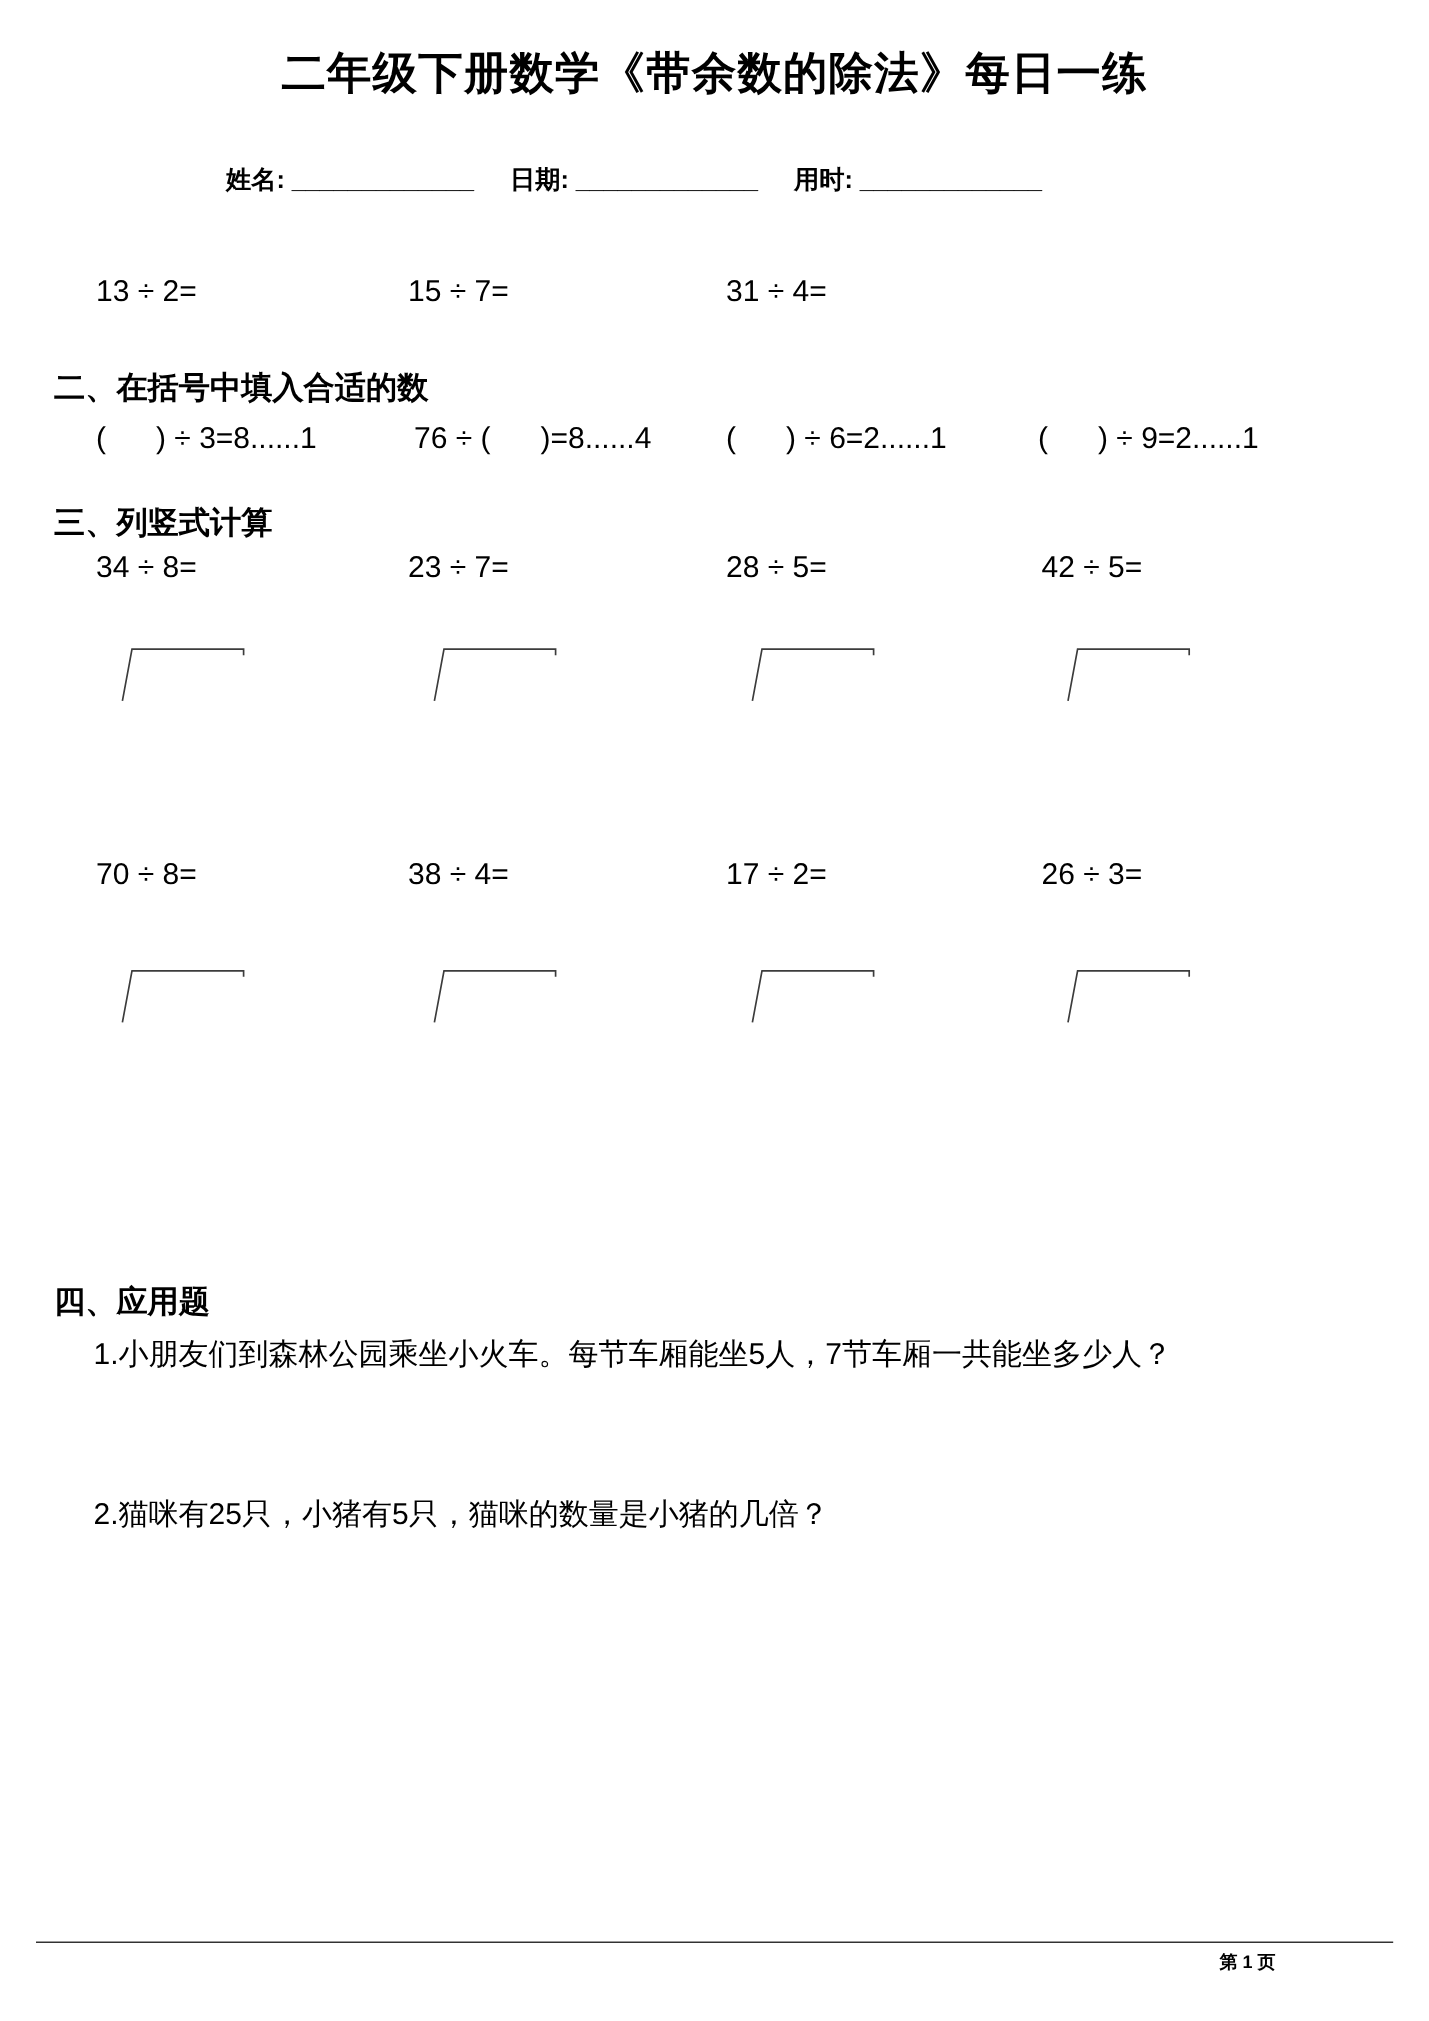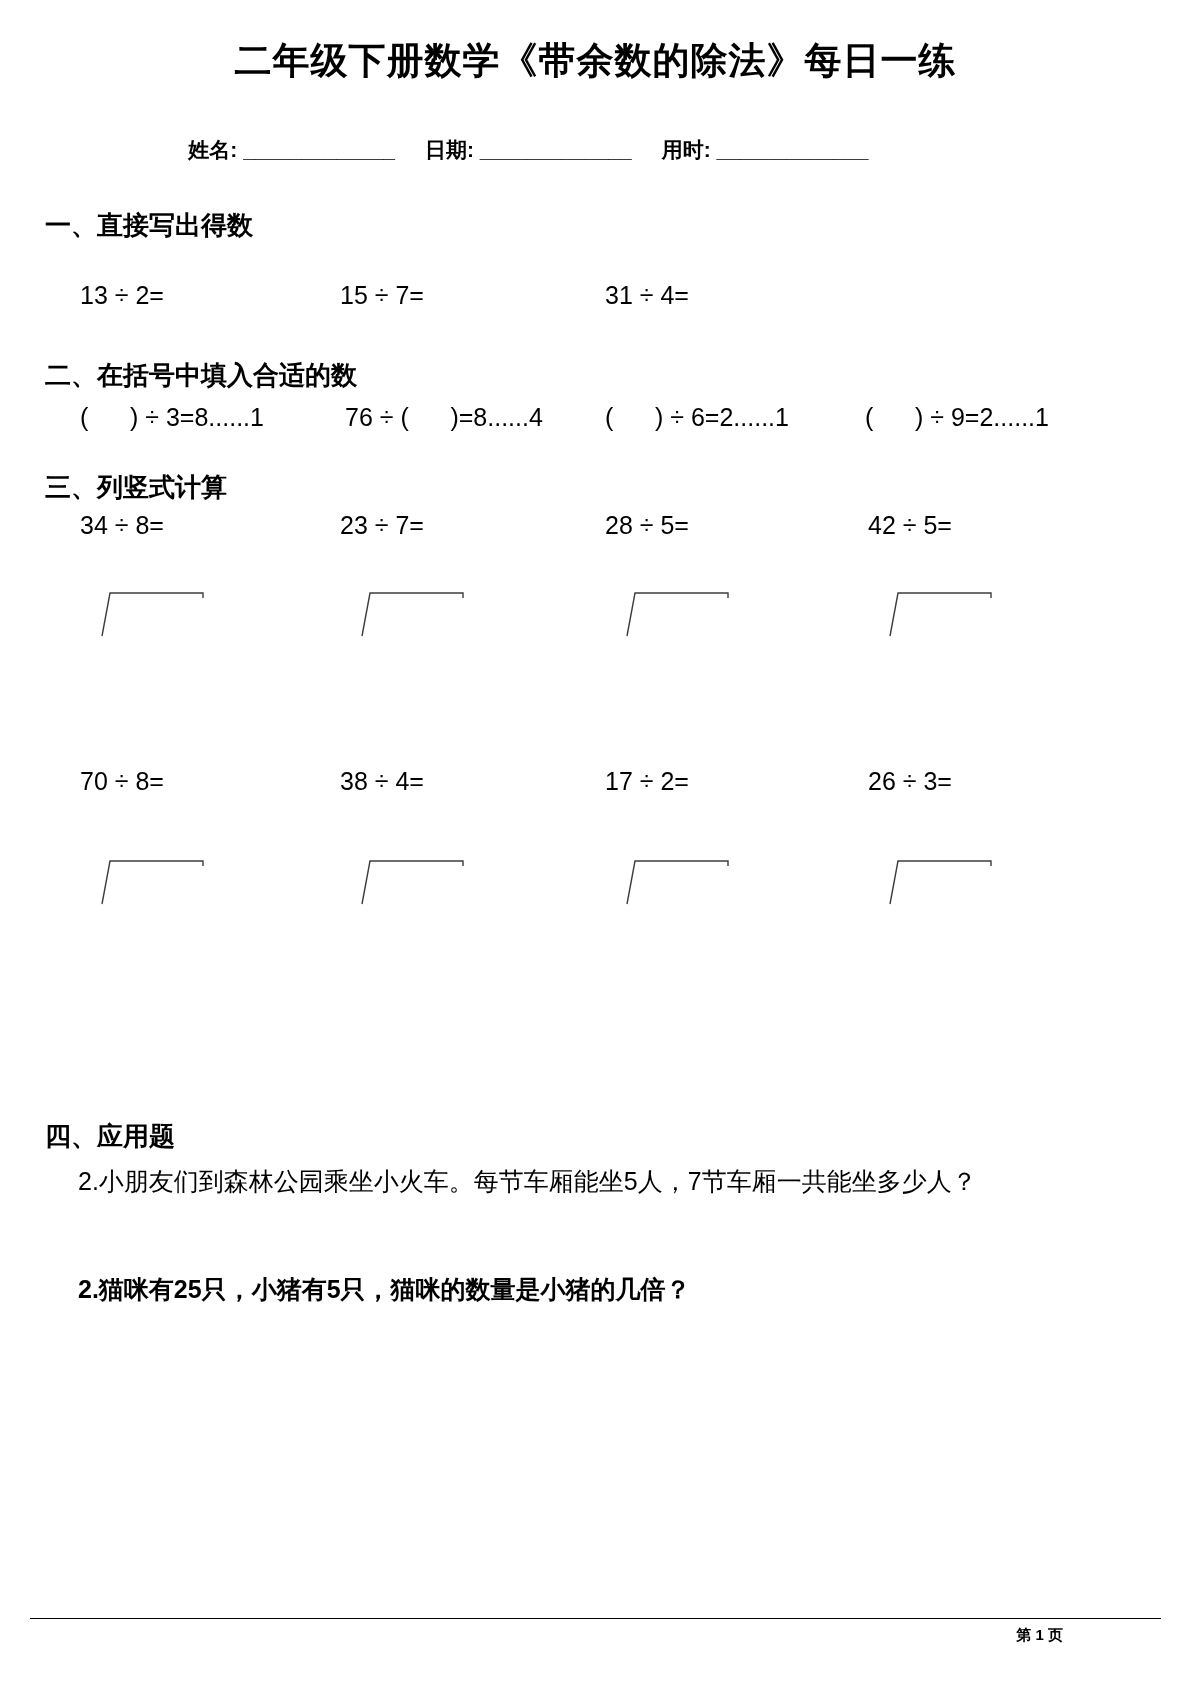--- a/index.html
+++ b/index.html
@@ -56,21 +56,21 @@
   .r-vert2{margin-top:128px;}
   .bracket-row2{margin-top:62px;}
   .bracket{display:block;margin-left:15px;}
   .h-app{margin-top:215px;}
   .app-p{
     margin-left:78px;
     font-size:25px;
     line-height:32px;
   }
   .app-p1{margin-top:14px;}
-  .app-p2{margin-top:76px;font-weight:bold;}
+  .app-p2{margin-top:101px;}
   .footer-line{
     position:absolute;
     left:30px;
     right:30px;
     top:1618px;
     border-top:1px solid #000;
   }
   .footer-text{
     position:absolute;
     top:1626px;
@@ -83,21 +83,20 @@
 <body>
 
 <div class="page">
 
   <h1 class="title">二年级下册数学《带余数的除法》每日一练</h1>
 
   <div class="name-line">
     <span class="seg"><span>姓名: </span><span class="blank">_____________</span></span><span class="seg"><span>日期: </span><span class="blank">_____________</span></span><span class="seg"><span>用时: </span><span class="blank">_____________</span></span>
   </div>
 
-  <div class="sec-heading h-oral">一、直接写出得数</div>
   <div class="row c1 r-oral2">
     <span>13 ÷ 2=</span>
     <span>15 ÷ 7=</span>
     <span>31 ÷ 4=</span>
   </div>
 
   <div class="sec-heading h-fill">二、在括号中填入合适的数</div>
   <div class="row c2 r-fill1">
     <span>(      ) ÷ 3=8......1</span>
     <span>76 ÷ (      )=8......4</span>
@@ -141,19 +140,19 @@
         </svg></span>
     <span><svg class="bracket" width="112" height="48" viewBox="0 0 112 48">
           <polyline points="7,46 15,3 108,3 108,8" fill="none" stroke="#3c3c3c" stroke-width="1.4"></polyline>
         </svg></span>
     <span><svg class="bracket" width="112" height="48" viewBox="0 0 112 48">
           <polyline points="7,46 15,3 108,3 108,8" fill="none" stroke="#3c3c3c" stroke-width="1.4"></polyline>
         </svg></span>
   </div>
 
   <div class="sec-heading h-app">四、应用题</div>
-  <div class="app-p app-p1">2.小朋友们到森林公园乘坐小火车。每节车厢能坐5人，7节车厢一共能坐多少人？</div>
+  <div class="app-p app-p1">1.小朋友们到森林公园乘坐小火车。每节车厢能坐5人，7节车厢一共能坐多少人？</div>
   <div class="app-p app-p2">2.猫咪有25只，小猪有5只，猫咪的数量是小猪的几倍？</div>
 
   <div class="footer-line"></div>
   <div class="footer-text">第 1 页</div>
 
 </div>
 
 </body></html>

